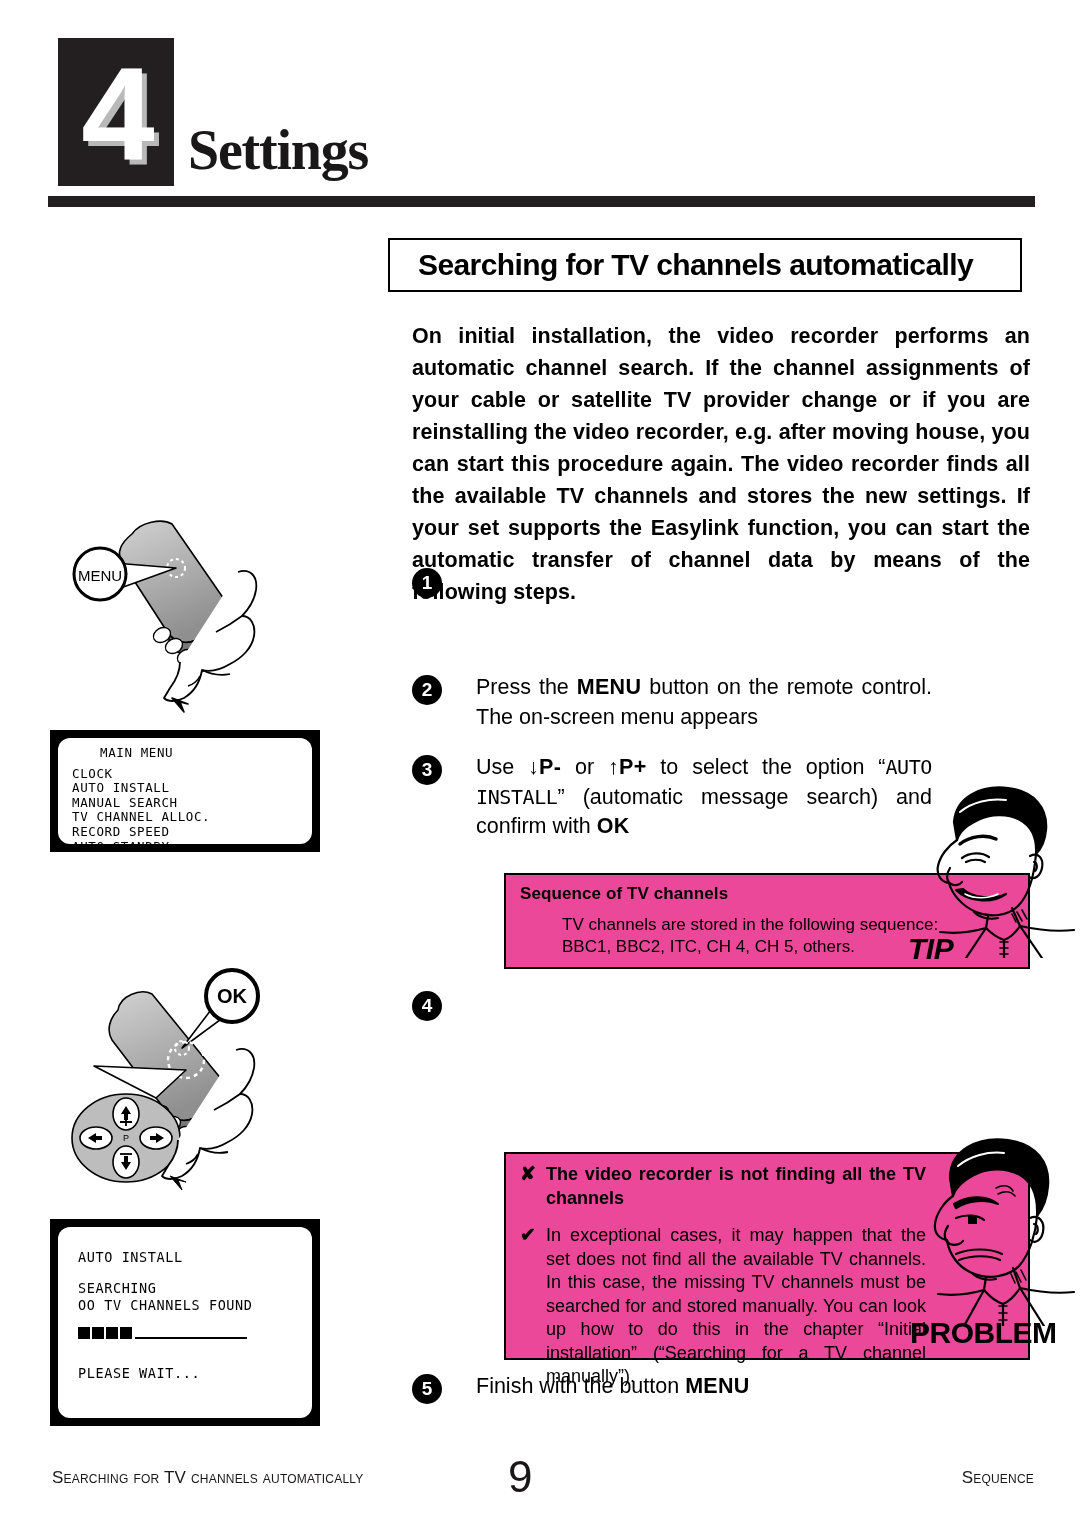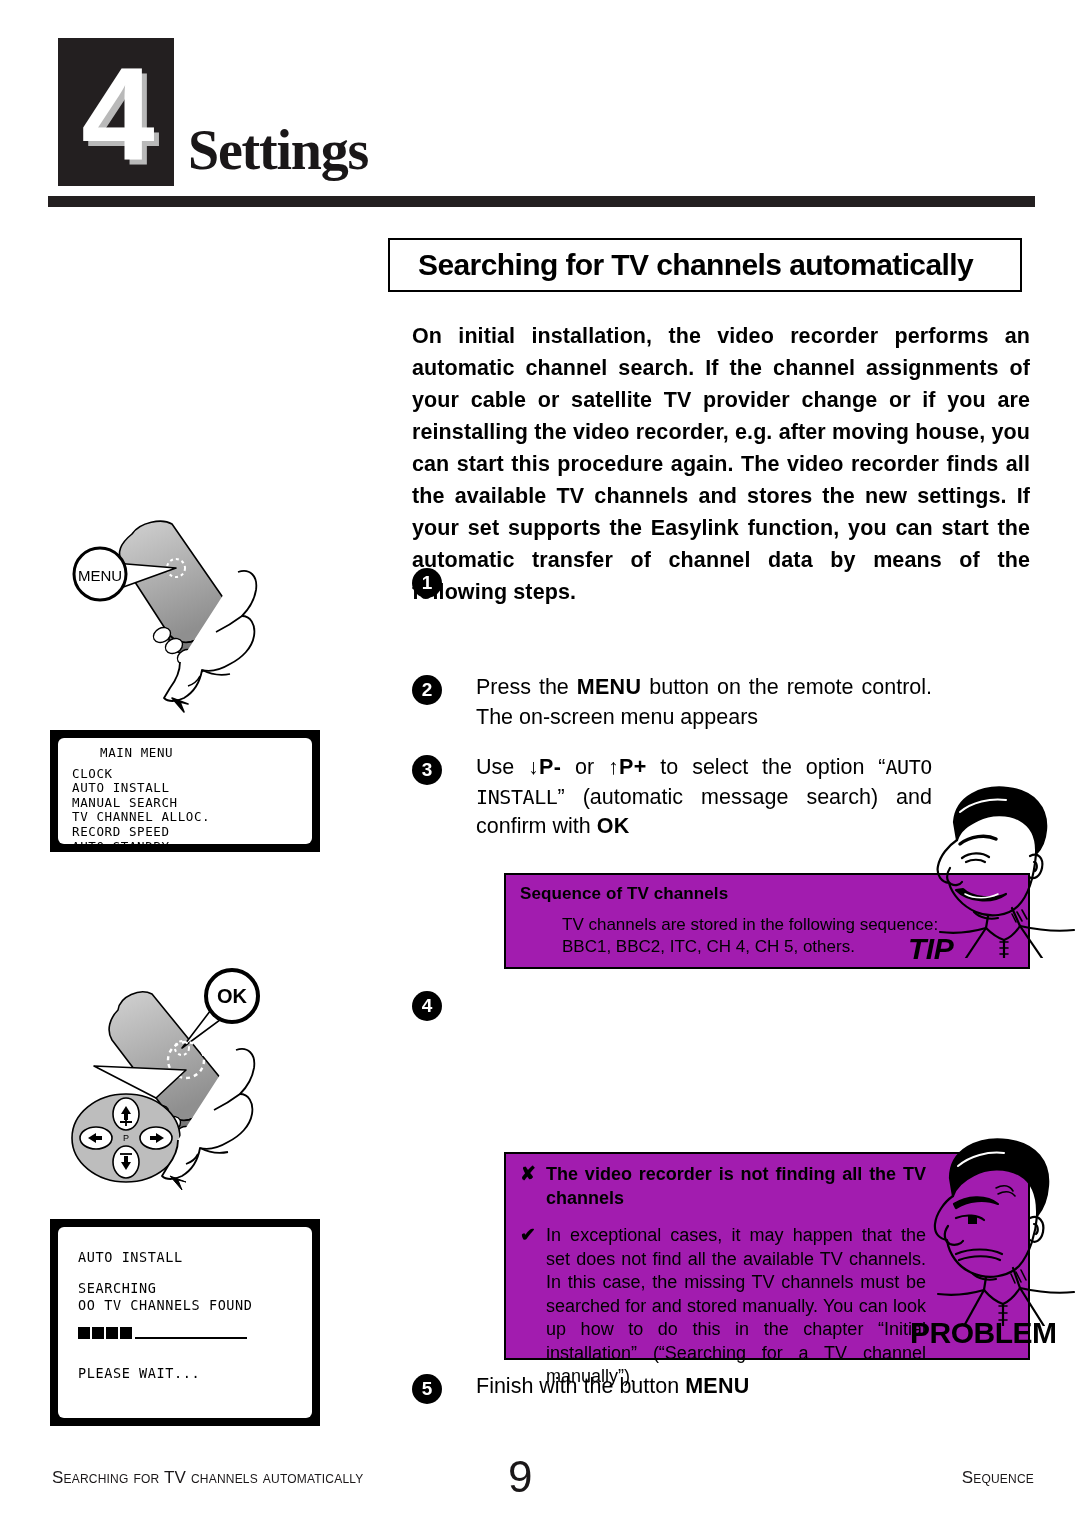--- a/index.html
+++ b/index.html
@@ -136,21 +136,21 @@
   #step2 { left: 412px; top: 673px; width: 520px; }
   #step3 { left: 412px; top: 753px; width: 520px; }
   #step4 { left: 412px; top: 989px; width: 520px; }
   #step5 { left: 412px; top: 1372px; width: 520px; }
 
   
   .callout {
     position: absolute;
     border: 2px solid #000;
     box-sizing: border-box;
-    background: #a21caf;
+    background: #ec4899;
   }
   #tip-box  { left: 504px; top: 873px;  width: 526px; height: 96px; }
   #prob-box { left: 504px; top: 1152px; width: 526px; height: 208px; }
   .callout .inner { padding: 9px 14px 0 14px; }
   .callout .c-title {
     font-size: 17px;
     font-weight: bold;
     letter-spacing: 0.1px;
     margin-bottom: 10px;
   }
@@ -193,21 +193,21 @@
   .tv {
     position: absolute;
     background: #000;
     padding: 8px;
     box-sizing: border-box;
   }
   .tv-inner {
     width: 100%;
     height: 100%;
     background: #fff;
-    border-radius: 6px;
+    border-radius: 12px;
     box-sizing: border-box;
     padding: 14px 20px;
     font-family: "DejaVu Sans Mono", "Liberation Mono", monospace;
     font-size: 14.5px;
     line-height: 18.5px;
     letter-spacing: 0.6px;
     position: relative;
     overflow: hidden;
   }
   #tv-main { left: 50px; top: 730px; width: 270px; height: 122px; }

